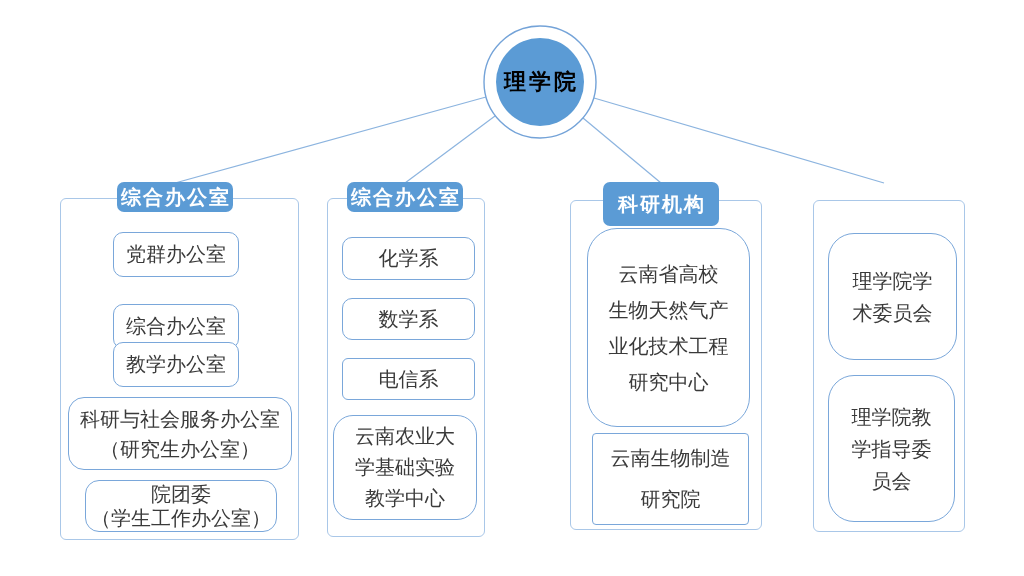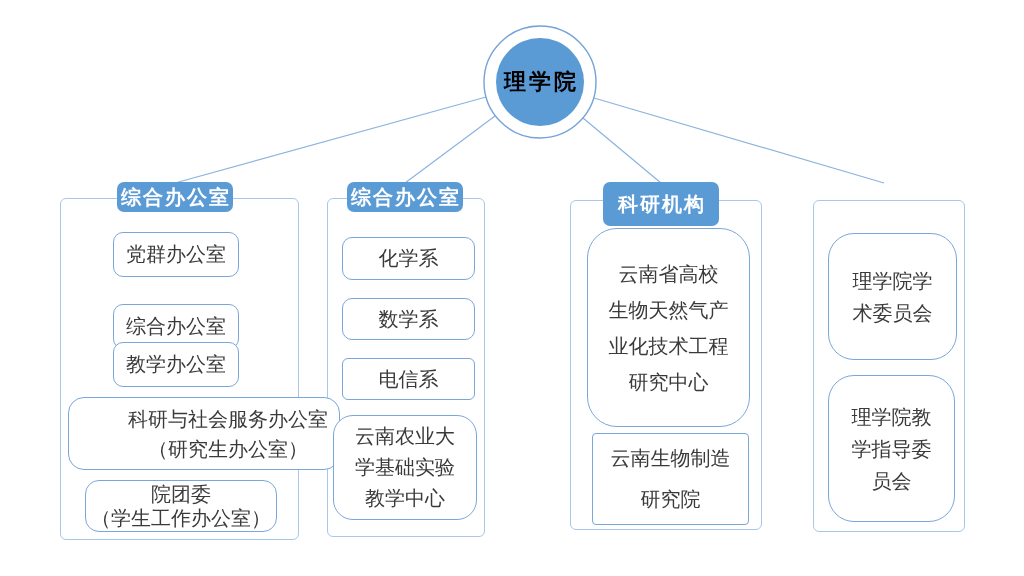--- a/index.html
+++ b/index.html
@@ -32,21 +32,21 @@
   #c4{left:813px;top:200px;width:150px;height:330px;}
 
   #h1{left:117px;top:182px;width:116px;height:30px;}
   #h2{left:347px;top:182px;width:116px;height:30px;}
   #h3{left:603px;top:182px;width:116px;height:44px;}
   #h4{left:826px;top:182px;width:116px;height:30px;}
 
   #i11{left:113px;top:232px;width:124px;height:43px;border-radius:10px;}
   #i12{left:113px;top:288px;width:124px;height:43px;border-radius:10px;margin-top:16px;}
   #i13{left:113px;top:342px;width:124px;height:43px;border-radius:10px;}
-  #i14{left:68px;top:397px;width:222px;height:71px;border-radius:16px;line-height:30px;padding-left:48px;}
+  #i14{left:68px;top:397px;width:222px;height:71px;border-radius:16px;line-height:30px;}
   #i15{left:85px;top:480px;width:190px;height:50px;border-radius:14px;line-height:24px;}
 
   #i21{left:342px;top:237px;width:131px;height:41px;border-radius:10px;}
   #i22{left:342px;top:298px;width:131px;height:40px;border-radius:10px;}
   #i23{left:342px;top:358px;width:131px;height:40px;border-radius:6px;}
   #i24{left:333px;top:415px;width:142px;height:103px;border-radius:20px;line-height:31px;}
 
   #i31{left:587px;top:228px;width:161px;height:197px;border-radius:30px;line-height:36px;}
   #i32{left:592px;top:433px;width:155px;height:90px;border-radius:4px;line-height:41px;}
 

